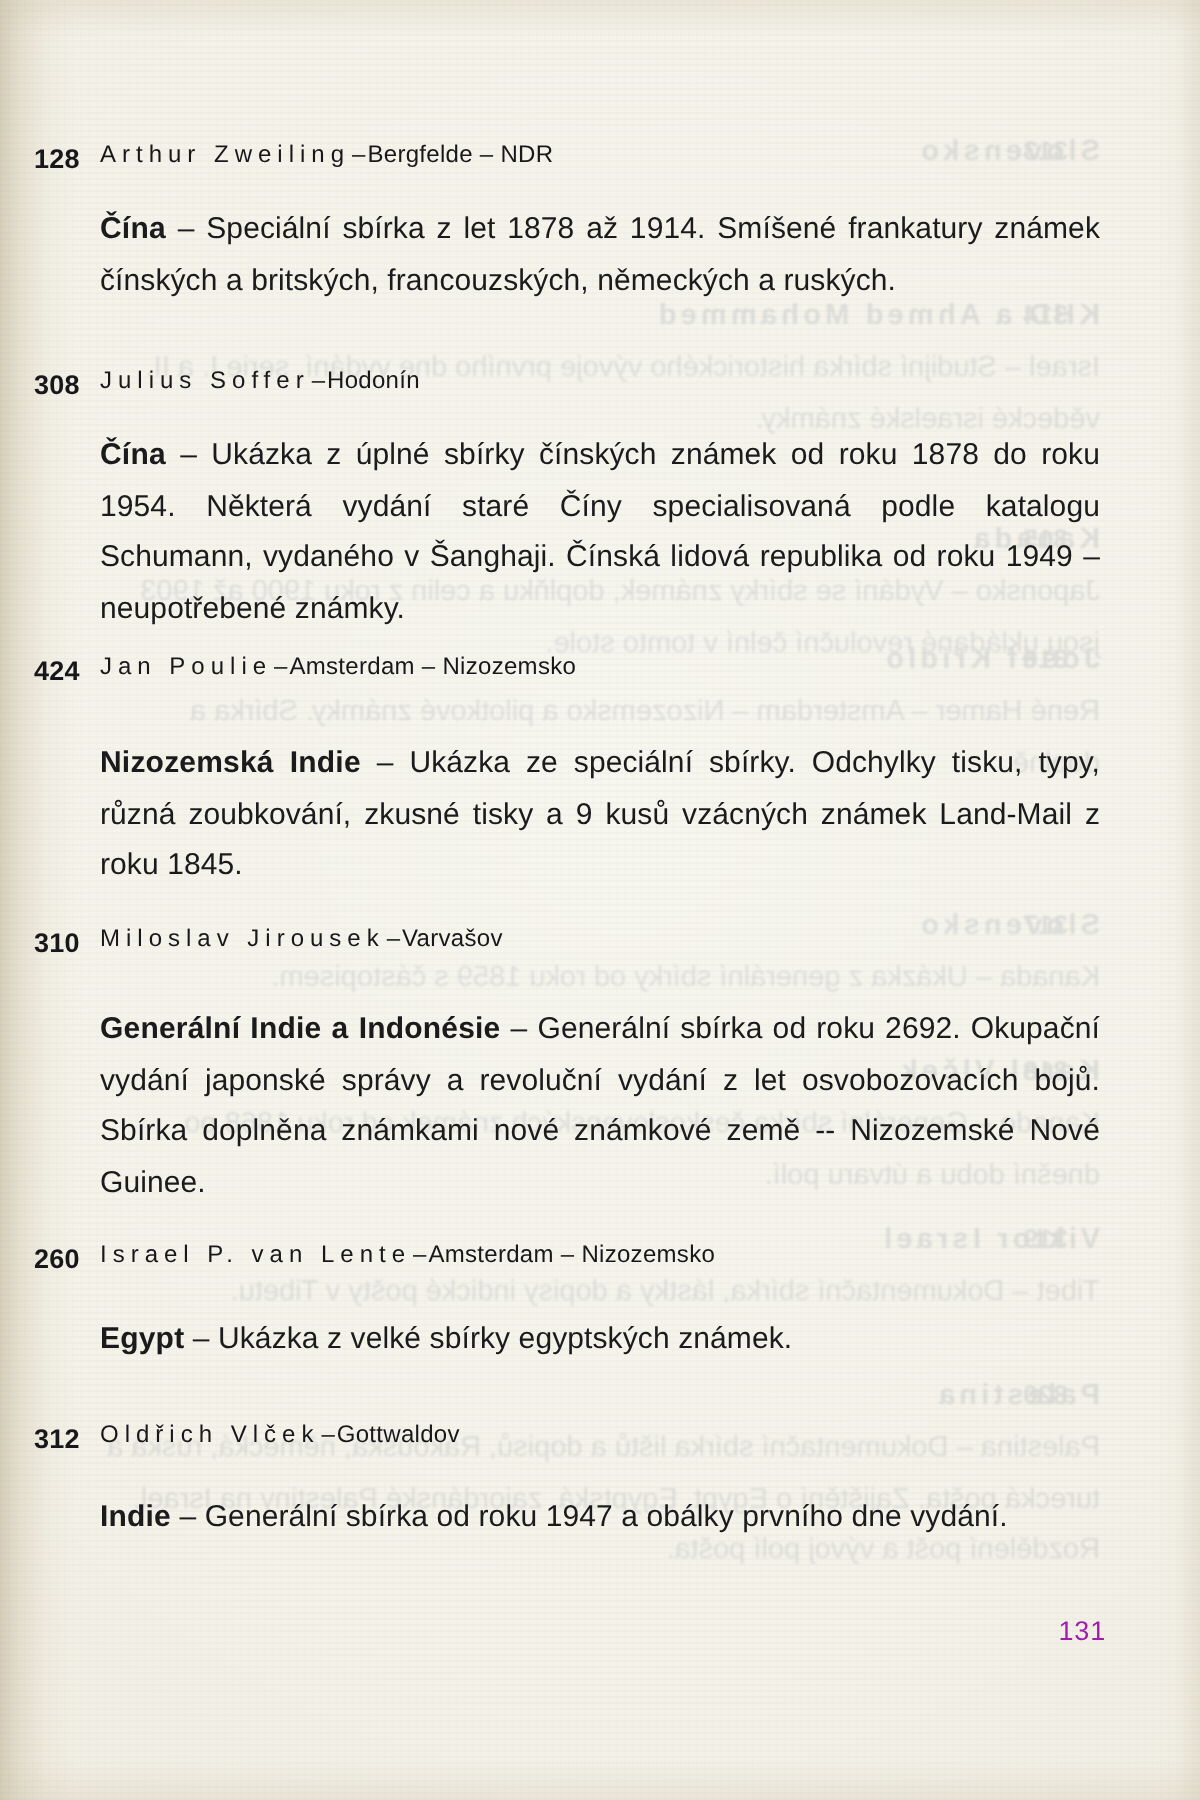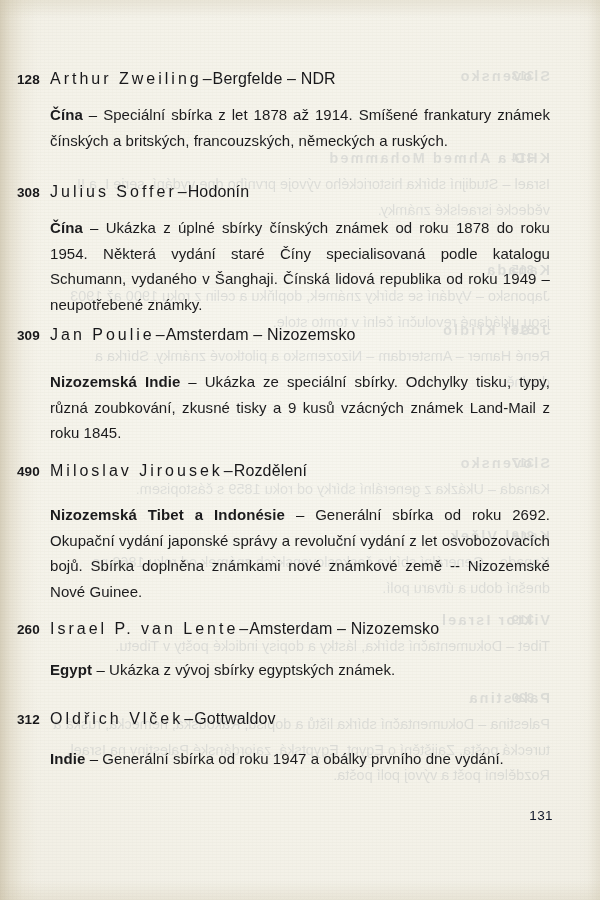--- a/index.html
+++ b/index.html
@@ -106,21 +106,21 @@
     font-weight: 700;
     letter-spacing: 0.1px;
     color: #17171a;
   }
 
   .entry-head {
     position: absolute;
     left: 50px;
     right: 46px;
     top: -2px;
-    font-size: 16px;
+    font-size: 12px;
     color: #17171a;
     white-space: nowrap;
   }
   .person {
     font-weight: 400;
     letter-spacing: 3.0px;
   }
   .sep { letter-spacing: 0; padding: 0 1px; }
   .place { letter-spacing: 0.15px; }
 
@@ -148,21 +148,21 @@
     filter: blur(0.12px);
   }
 
   #page-number {
     position: absolute;
     right: 47px;
     bottom: 77px;
     font-size: 13.5px;
     font-weight: 400;
     letter-spacing: 0.4px;
-    color: #0f172a;
+    color: #a21caf;
     z-index: 3;
   }
 
   
   #grain {
     position: absolute;
     inset: 0;
     z-index: 4;
     opacity: 0.05;
     pointer-events: none;
@@ -243,49 +243,49 @@
       <div class="entry-head">
         <span class="person">Julius Soffer</span><span class="sep">–</span><span class="place">Hodonín</span>
       </div>
       <div class="entry-body" style="top:30px;">
         <span class="country">Čína</span>
         <span>– Ukázka z úplné sbírky čínských známek od roku 1878 do roku 1954. Některá vydání staré Číny specialisovaná podle katalogu Schumann, vydaného v Šanghaji. Čínská lidová republika od roku 1949 – neupotřebené známky.</span>
       </div>
     </div>
 
     <div class="entry" style="top:328px;">
-      <div class="entry-num">309</div>
+      <div class="entry-num">424</div>
       <div class="entry-head">
         <span class="person">Jan Poulie</span><span class="sep">–</span><span class="place">Amsterdam – Nizozemsko</span>
       </div>
       <div class="entry-body" style="top:41px;">
         <span class="country">Nizozemská Indie</span>
         <span>– Ukázka ze speciální sbírky. Odchylky tisku, typy, různá zoubkování, zkusné tisky a 9 kusů vzácných známek Land-Mail z roku 1845.</span>
       </div>
     </div>
 
     <div class="entry" style="top:464px;">
-      <div class="entry-num">490</div>
-      <div class="entry-head">
-        <span class="person">Miloslav Jirousek</span><span class="sep">–</span><span class="place">Rozdělení</span>
+      <div class="entry-num">310</div>
+      <div class="entry-head">
+        <span class="person">Miloslav Jirousek</span><span class="sep">–</span><span class="place">Varvašov</span>
       </div>
       <div class="entry-body" style="top:38px;">
-        <span class="country">Nizozemská Tibet a Indonésie</span>
+        <span class="country">Generální Indie a Indonésie</span>
         <span>– Generální sbírka od roku 2692. Okupační vydání japonské správy a revoluční vydání z let osvobozovacích bojů. Sbírka doplněna známkami nové známkové země -- Nizozemské Nové Guinee.</span>
       </div>
     </div>
 
     <div class="entry" style="top:622px;">
       <div class="entry-num">260</div>
       <div class="entry-head">
         <span class="person">Israel P. van Lente</span><span class="sep">–</span><span class="place">Amsterdam – Nizozemsko</span>
       </div>
       <div class="entry-body" style="top:35px;">
         <span class="country">Egypt</span>
-        <span>– Ukázka z vývoj sbírky egyptských známek.</span>
+        <span>– Ukázka z velké sbírky egyptských známek.</span>
       </div>
     </div>
 
     <div class="entry" style="top:712px;">
       <div class="entry-num">312</div>
       <div class="entry-head">
         <span class="person">Oldřich Vlček</span><span class="sep">–</span><span class="place">Gottwaldov</span>
       </div>
       <div class="entry-body" style="top:34px;">
         <span class="country">Indie</span>

